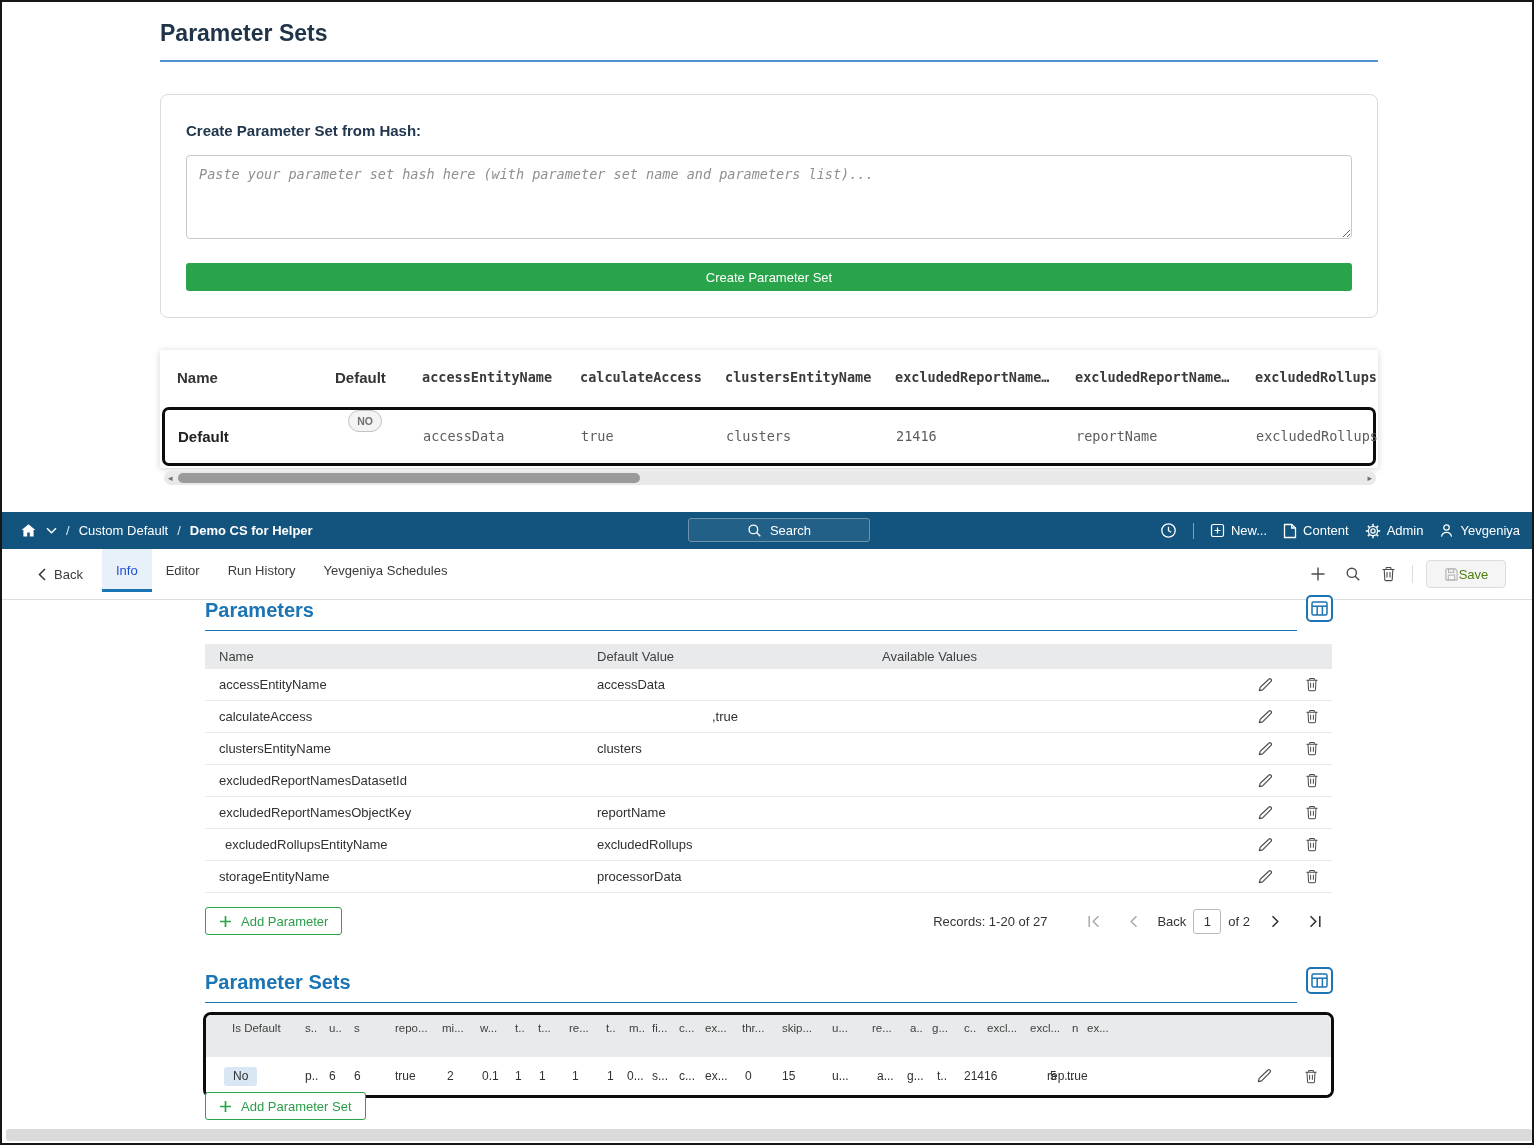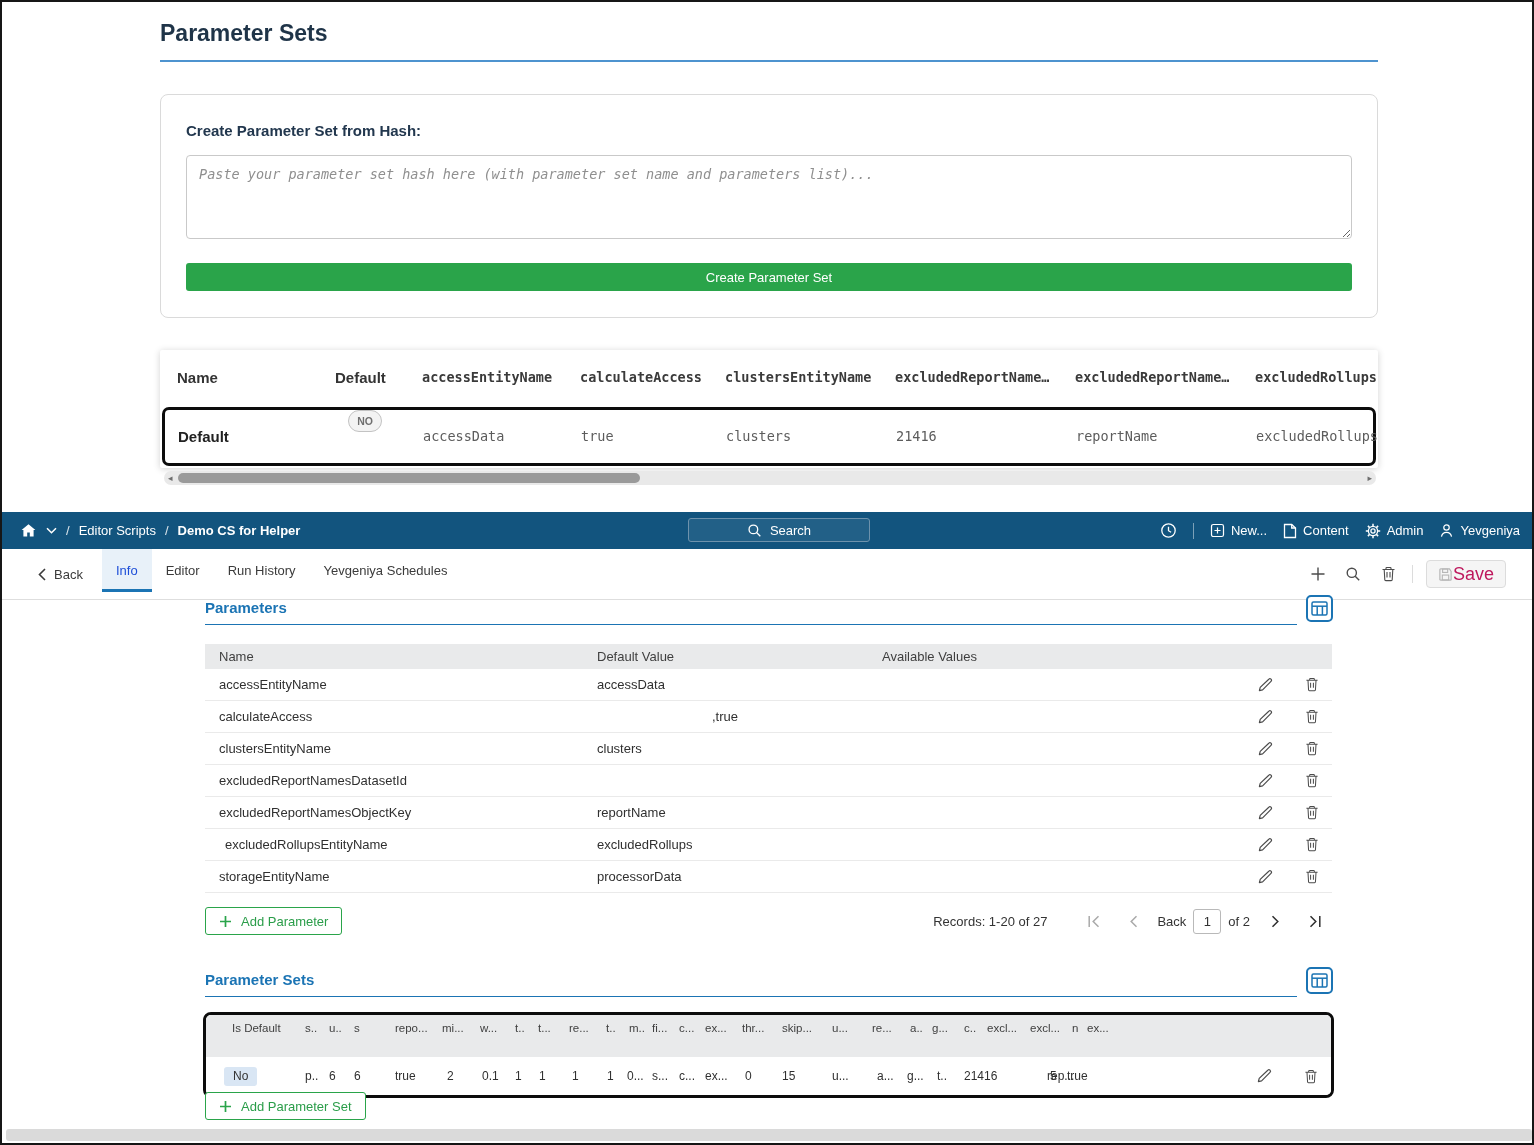--- a/index.html
+++ b/index.html
@@ -49,24 +49,24 @@
 
   
   .toolbar{left:0;top:547px;width:100%;height:51px;background:#fff;border-bottom:1px solid #dedede}
   .back-btn{position:absolute;left:36px;top:0;height:100%;display:flex;align-items:center;gap:8px;background:none;border:none;font-size:13px;color:#3b3b3b}
   .tabs{position:absolute;left:100px;top:0;height:43px;display:flex}
   .tab{padding:0 14px;line-height:43px;font-size:13px;color:#3b3b3b;cursor:pointer}
   .tab.active{color:#1d4ed8;background:#e8f1f9;box-shadow:inset 0 -3px 0 #1b74b4}
   .tb-right{position:absolute;right:26px;top:0;height:100%;display:flex;align-items:center;gap:13px}
   .icon-btn{width:22px;height:22px;display:flex;align-items:center;justify-content:center;background:none;border:none;padding:0}
   .tb-divider{width:1px;height:18px;background:#dcdcdc}
-  .save-btn{display:flex;align-items:center;justify-content:center;gap:0;width:80px;height:28px;background:#f5f5f5;border:1px solid #dcdcdc;border-radius:4px;color:#be185d;font-size:18px;cursor:default}
+  .save-btn{display:flex;align-items:center;justify-content:center;gap:0;width:80px;height:28px;background:#f5f5f5;border:1px solid #dcdcdc;border-radius:4px;color:#4d7c0f;font-size:13px;cursor:default}
 
   
-  .sec-head{left:203px;width:1092px;border-bottom:1px solid #1b74b4;padding-bottom:8px;color:#1b74b4;font-size:15px;font-weight:bold}
+  .sec-head{left:203px;width:1092px;border-bottom:1px solid #1b74b4;padding-bottom:8px;color:#1b74b4;font-size:20px;font-weight:bold}
   .params-head{top:597px}
   .psets-head{top:969px}
   .grid-btn{width:27px;height:27px;border:2px solid #1b74b4;border-radius:5px;background:#fff;display:flex;align-items:center;justify-content:center;padding:0}
   .grid-btn.params{left:1304px;top:593px}
   .grid-btn.psets{left:1304px;top:965px}
 
   .ptable{left:203px;top:642px;width:1127px}
   .ptable-head{position:relative;height:25px;line-height:25px;background:#e9eaeb;font-size:13px;color:#3f3f3f}
   .ptable-head span{position:absolute;white-space:nowrap}
   .p-row{position:relative;height:32px;line-height:32px;border-bottom:1px solid #eaeaea;font-size:13px;color:#303030}
@@ -143,21 +143,21 @@
         <svg width="17" height="15" viewBox="0 0 17 15">
             <path d="M8.5 1.2 1.6 7h1.8v6.6h3.8V9.4h2.6v4.2h3.8V7h1.8z" fill="#fff"></path>
           </svg>
       </span>
       <span class="nav-icon">
         <svg width="11" height="7" viewBox="0 0 11 7">
             <path d="M1 1.2 5.5 5.8 10 1.2" fill="none" stroke="#fff" stroke-width="1.5"></path>
           </svg>
       </span>
       <span class="nav-sep">/</span>
-      <span class="nav-link">Editor Scripts</span>
+      <span class="nav-link">Custom Default</span>
       <span class="nav-sep">/</span>
       <span class="nav-current">Demo CS for Helper</span>
     </div>
 
     <div class="nav-search">
       <span style="display:flex">
         <svg width="15" height="15" viewBox="0 0 16 16">
             <circle cx="6.8" cy="6.8" r="4.6" fill="none" stroke="#fff" stroke-width="1.4"></circle>
             <line x1="10.2" y1="10.2" x2="14.2" y2="14.2" stroke="#fff" stroke-width="1.4"></line>
           </svg>

